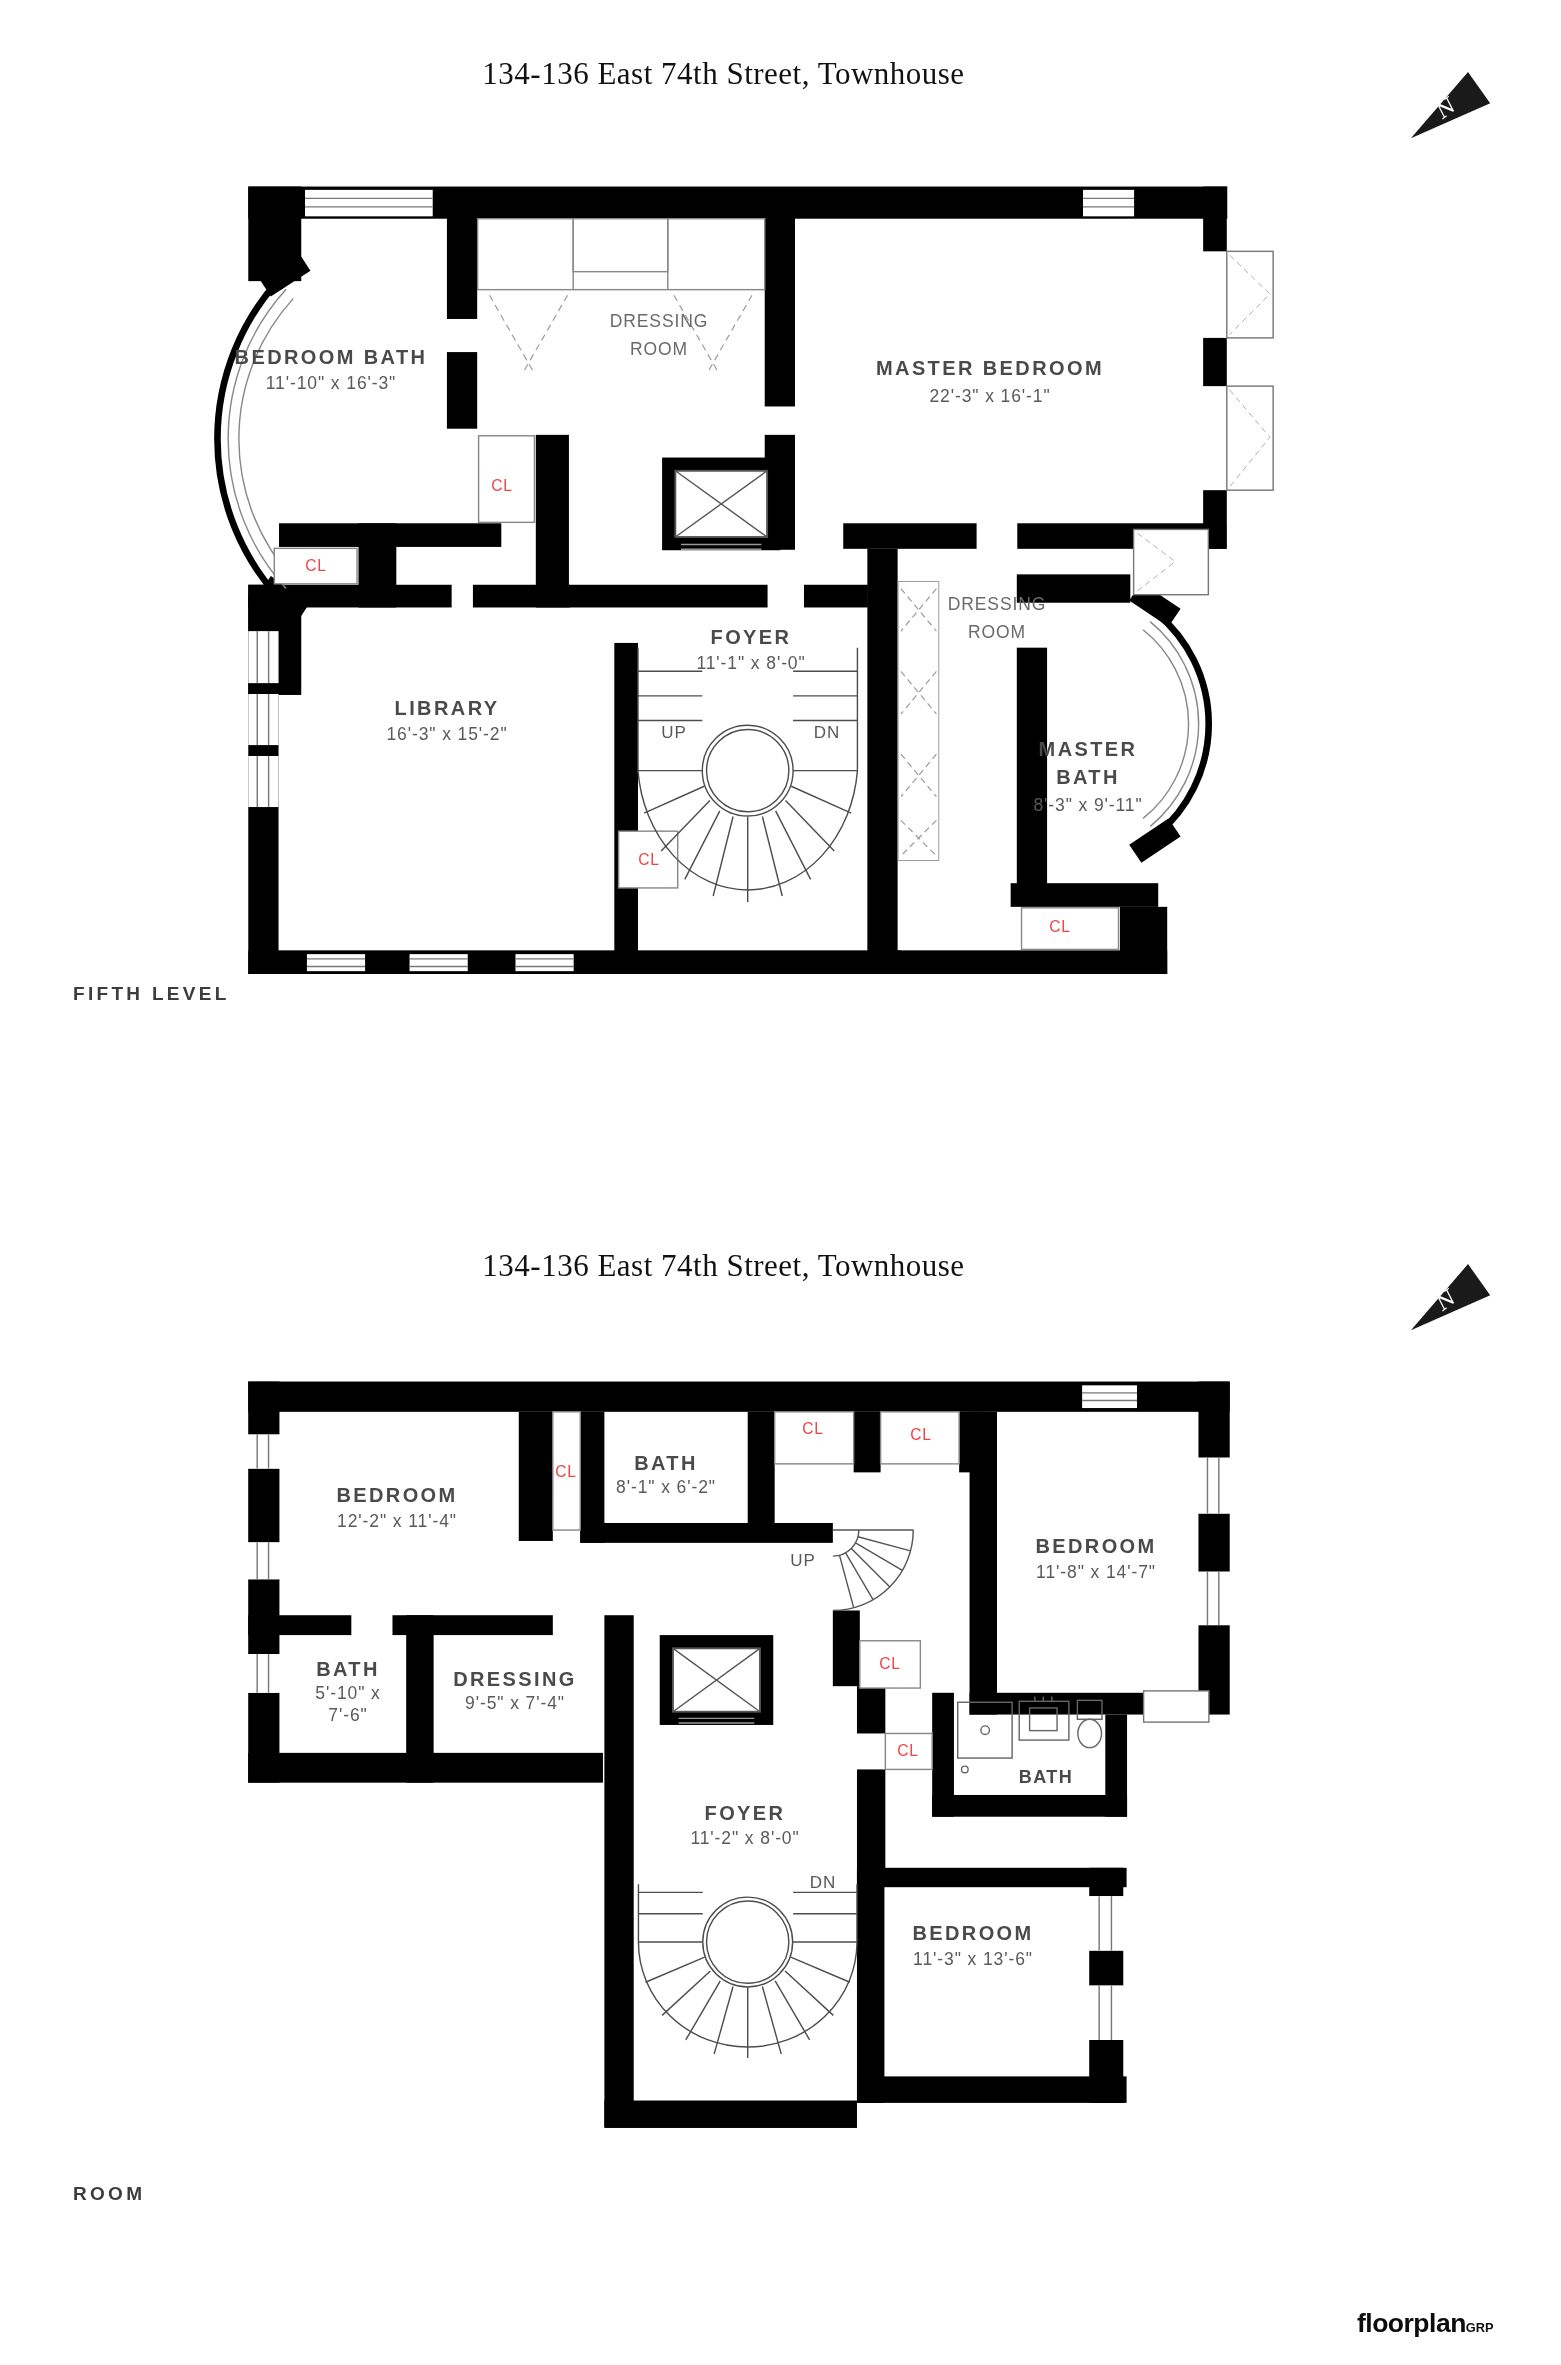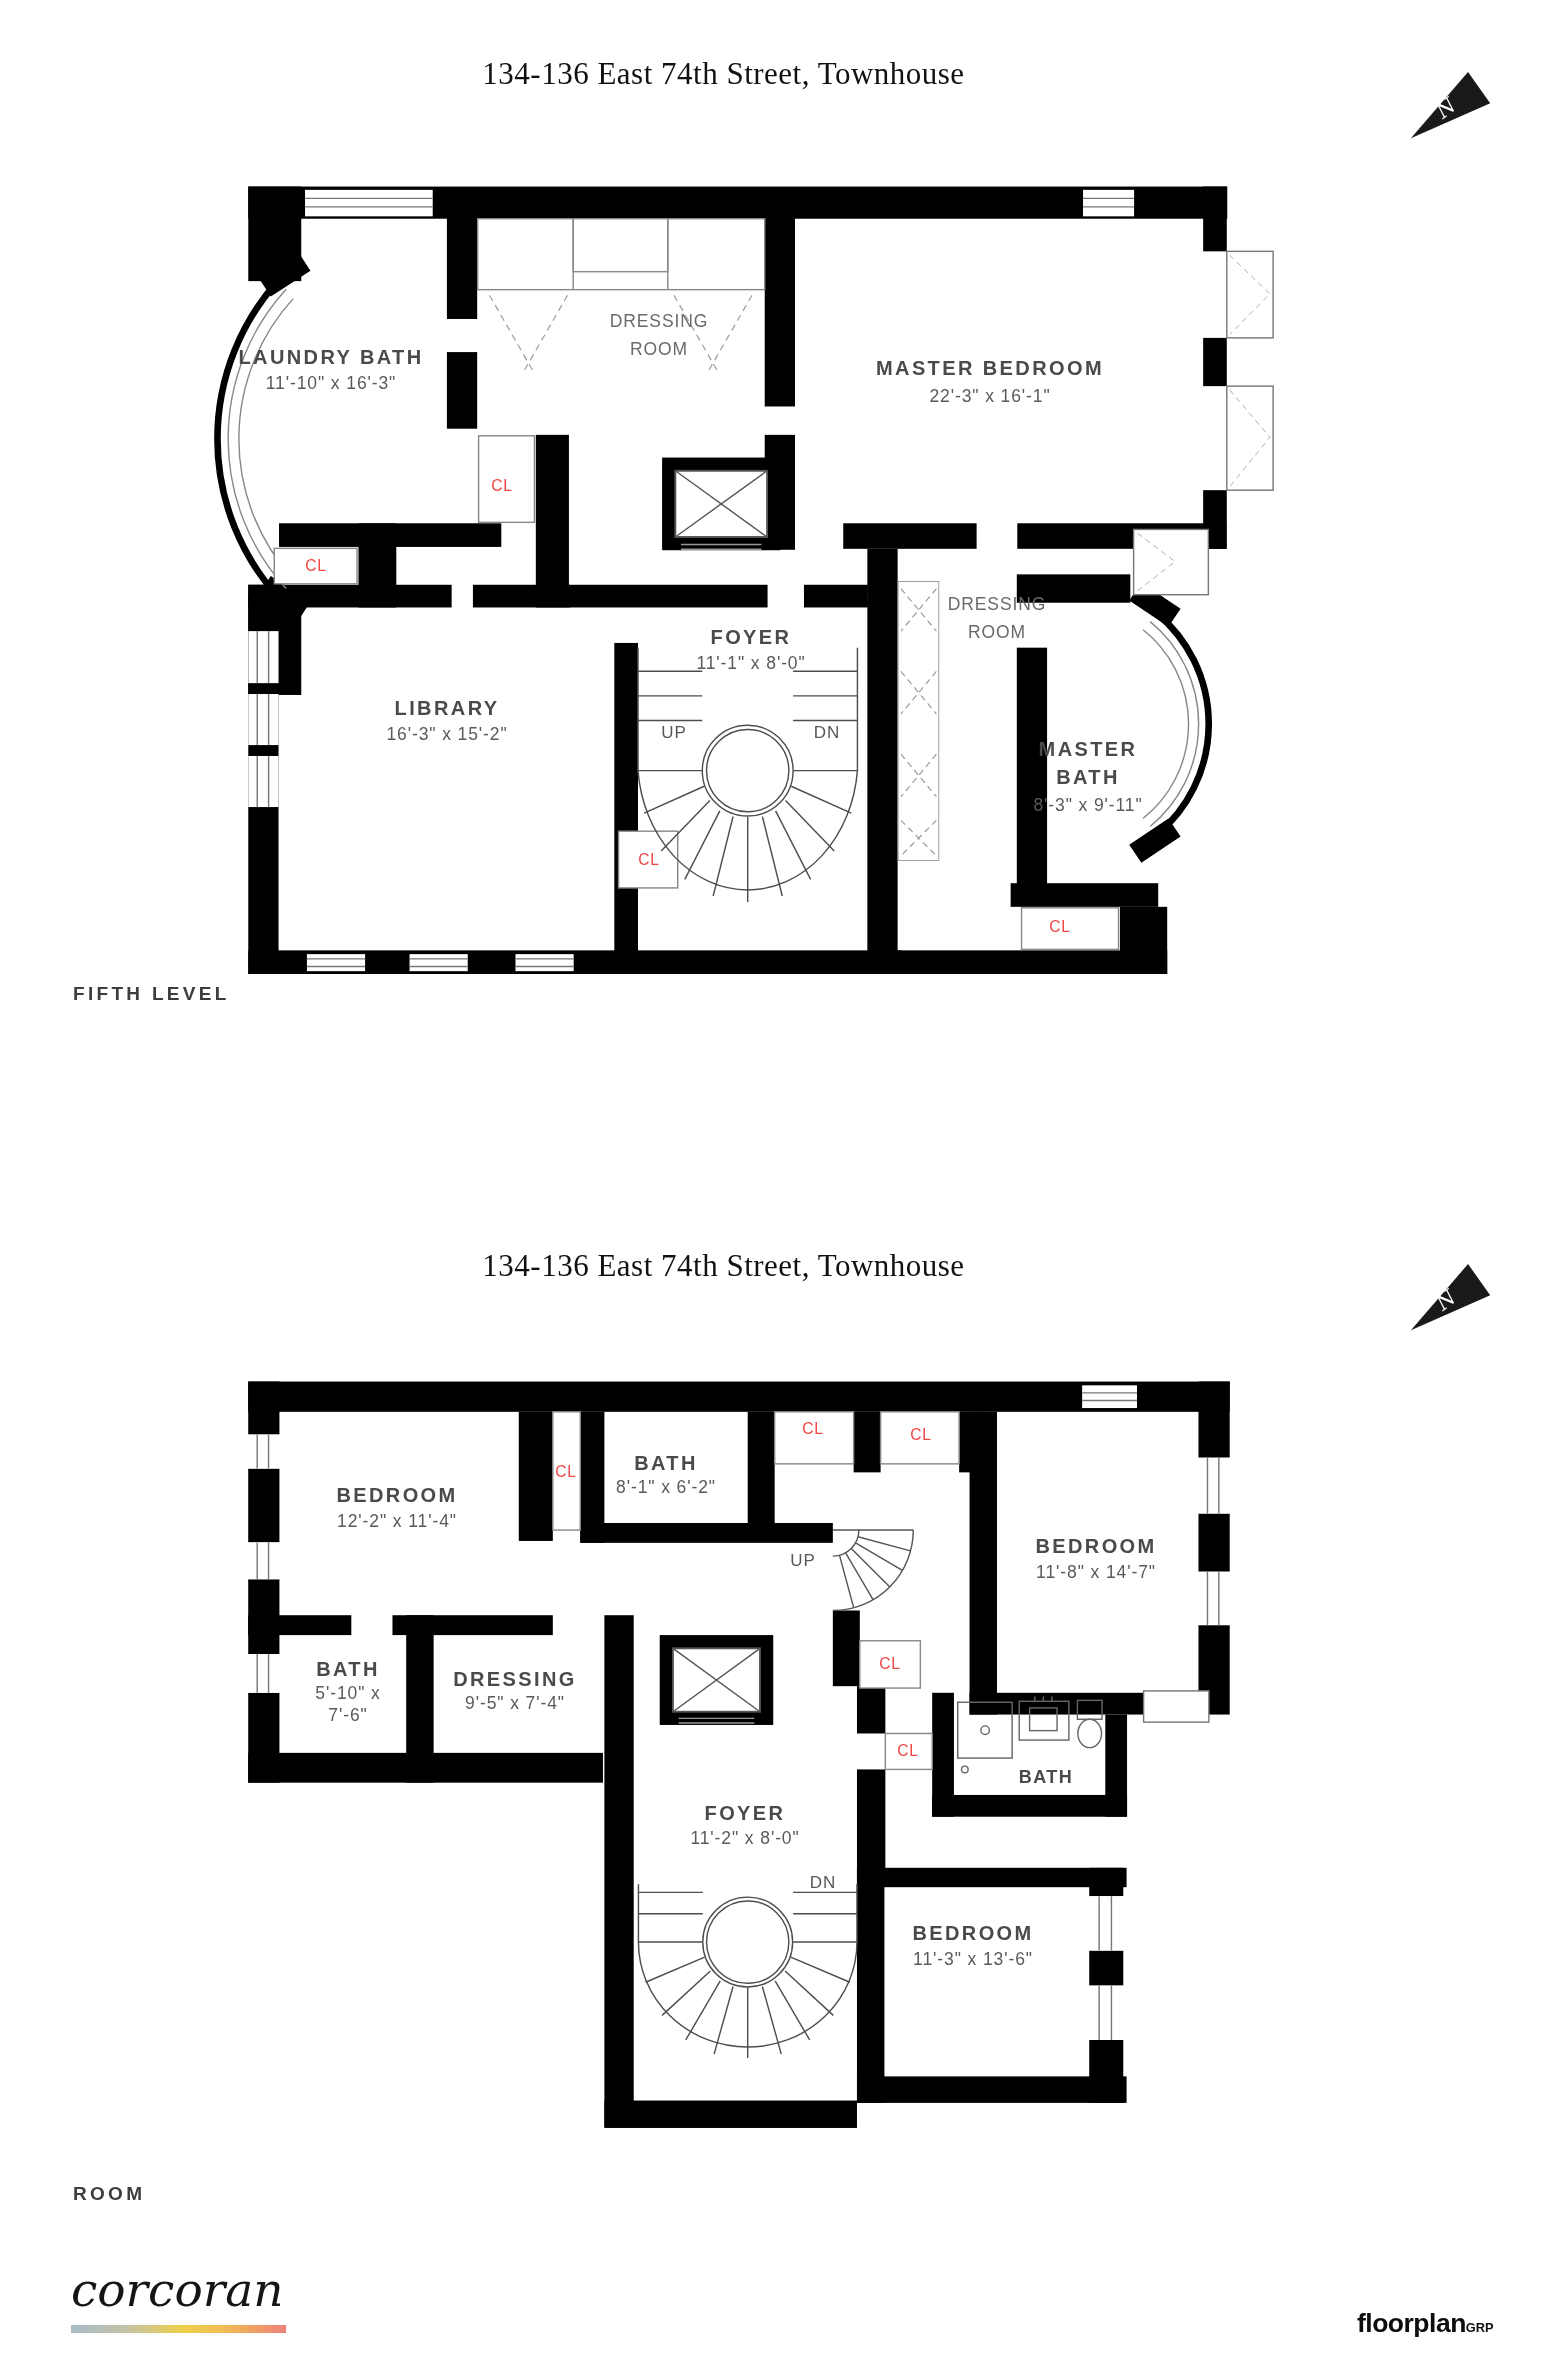--- a/index.html
+++ b/index.html
@@ -178,21 +178,21 @@
           <path d="M1540,885 L1465,975"></path>
         <path d="M1465,1060 L1540,1150"></path>
           <path d="M1540,1060 L1465,1150"></path>
         <path d="M1465,1235 L1540,1325"></path>
           <path d="M1540,1235 L1465,1325"></path>
         <path d="M1465,1375 L1540,1450"></path>
           <path d="M1540,1375 L1465,1450"></path>
       </g>
     </svg>
 
-    <div class="lbl room-name" style="left:123px;top:187px;">LAUNDRY BATH</div>
+    <div class="lbl room-name" style="left:123px;top:187px;">BEDROOM BATH</div>
     <div class="lbl room-dims" style="left:123px;top:213px;">11'-10" x 16'-3"</div>
     <div class="lbl room-dims" style="left:451px;top:151px;color:#6a6a6a;">DRESSING</div>
     <div class="lbl room-dims" style="left:451px;top:179px;color:#6a6a6a;">ROOM</div>
     <div class="lbl room-name" style="left:782px;top:198px;">MASTER BEDROOM</div>
     <div class="lbl room-dims" style="left:782px;top:226px;">22'-3" x 16'-1"</div>
     <div class="lbl cl" style="left:294px;top:316px;">CL</div>
     <div class="lbl cl" style="left:108px;top:396px;">CL</div>
     <div class="lbl room-name" style="left:239px;top:538px;">LIBRARY</div>
     <div class="lbl room-dims" style="left:239px;top:564px;">16'-3" x 15'-2"</div>
     <div class="lbl room-name" style="left:543px;top:467px;">FOYER</div>
@@ -365,23 +365,19 @@
     <div class="lbl room-name" style="left:838px;top:424px;letter-spacing:1.4px;font-size:18px;">BATH</div>
     <div class="lbl room-name" style="left:537px;top:460px;">FOYER</div>
     <div class="lbl room-dims" style="left:537px;top:485px;">11'-2" x 8'-0"</div>
     <div class="lbl updn" style="left:615px;top:530px;">DN</div>
     <div class="lbl room-name" style="left:765px;top:580px;">BEDROOM</div>
     <div class="lbl room-dims" style="left:765px;top:606px;">11'-3" x 13'-6"</div>
   </div>
 
   <div class="level-label" style="left:73px;top:2183px;">ROOM</div>
 
-  <div class="corcoran">
-    <div class="word">corcoran</div>
-    <div class="bar"></div>
-  </div>
 
   <div class="maker">
     <span class="fp">floorplan</span><span class="grp">GRP</span>
   </div>
 
 </div>
 
 
 </body></html>

